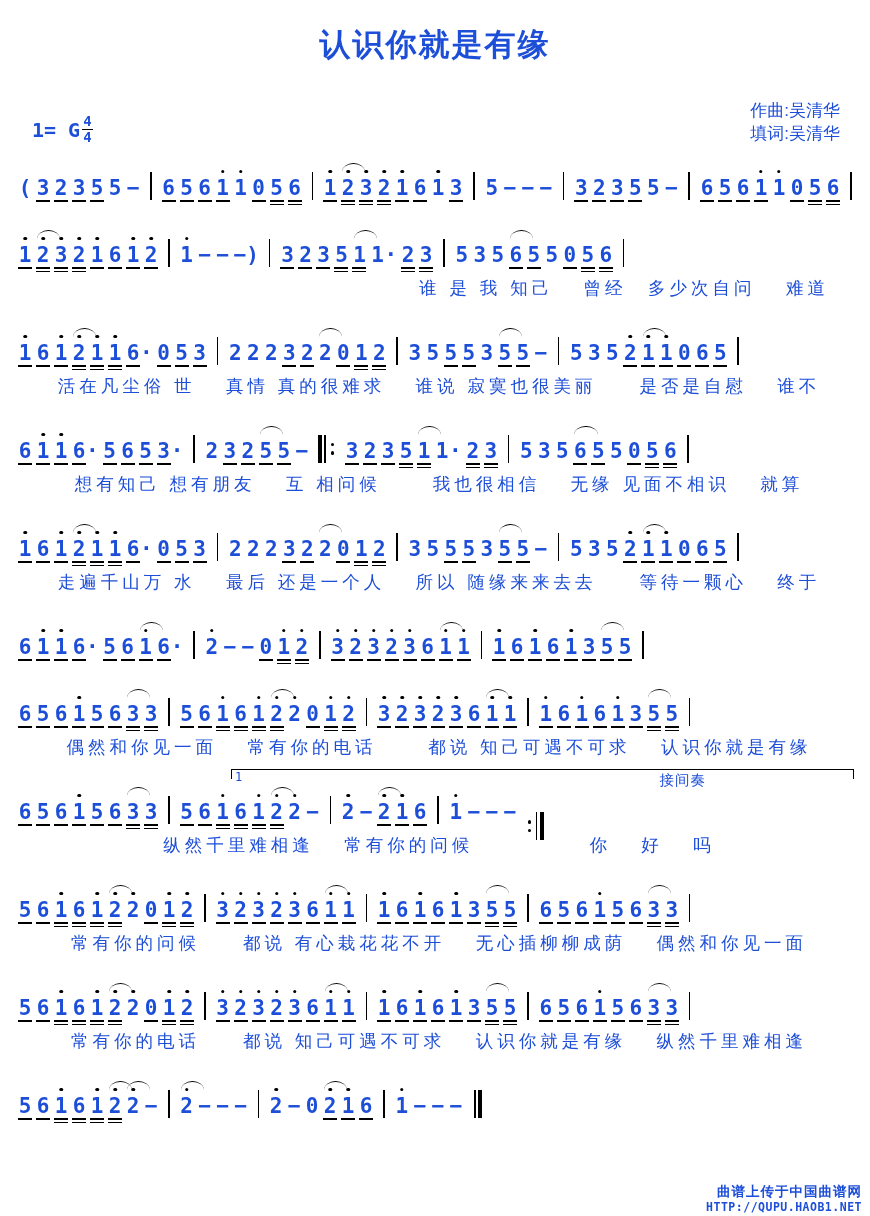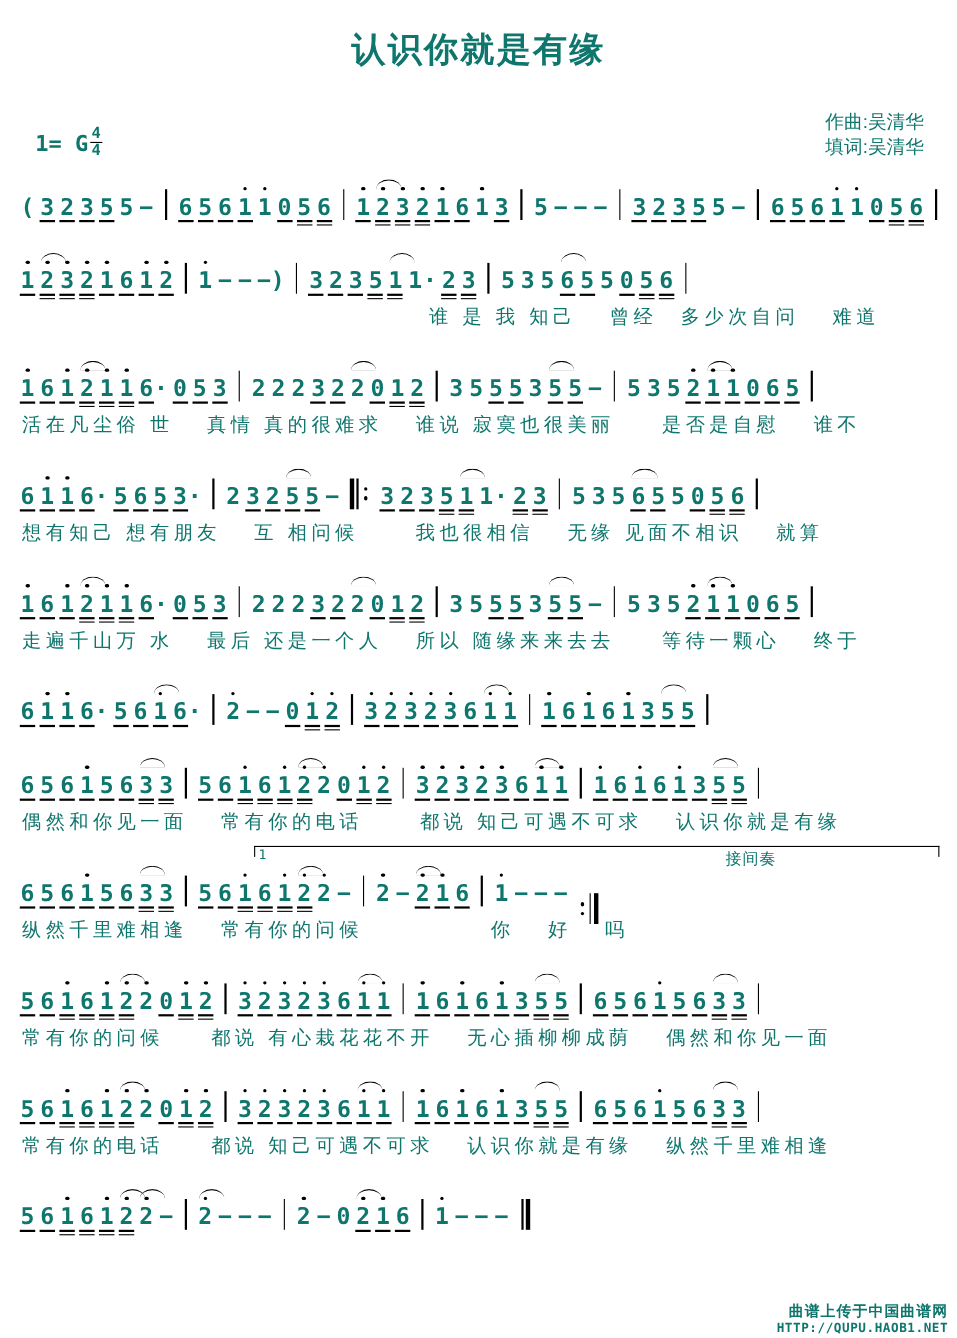--- a/index.html
+++ b/index.html
@@ -1,16 +1,16 @@
 <!DOCTYPE html>
 <html><head>
 <meta charset="utf-8">
 <style>
   html,body{margin:0;padding:0;background:#fff;}
-  #sheet{position:relative;width:870px;height:1216px;background:#fff;color:#0f766e;
+  #sheet{position:relative;width:870px;height:1216px;background:#fff;color:#1d4ed8;
          font-family:"Liberation Sans",sans-serif;overflow:hidden;}
   .title{ text-align:center;font-size:31px;font-weight:bold;margin:0;padding-top:24px;
           letter-spacing:2px;font-family:"Liberation Sans",sans-serif;}
   .meta{display:flex;justify-content:space-between;align-items:flex-end;
         padding:0 30px 0 32px;margin-top:34px;}
   .keysig{font:600 20px "DejaVu Sans Mono",monospace;display:flex;align-items:center;gap:2px;}
   .frac{display:inline-flex;flex-direction:column;text-align:center;
         font:600 14px "DejaVu Sans Mono",monospace;line-height:1.1;}
   .frac .num{border-bottom:1.4px solid #000;padding:0 1px;}
   .credits{text-align:center;font-size:17px;line-height:1.35;}
@@ -29,21 +29,21 @@
   .arc{position:absolute;top:-12px;left:8%;width:165%;height:8px;
        border-top:1.7px solid #000;border-radius:50% 50% 0 0/100% 100% 0 0;}
   .bar{display:inline-block;width:1.6px;height:28px;background:#000;
        margin:0 8px;vertical-align:-5px;}
   .cbar{display:inline-flex;align-items:center;height:28px;margin:0 7px;vertical-align:-5px;}
   .thick{width:4px;height:28px;background:#000;}
   .thin{width:1.6px;height:28px;background:#000;margin:0 2.5px;}
   .rdots{display:inline-flex;flex-direction:column;justify-content:center;gap:5px;margin:0 2px;}
   .rdots i{width:3.6px;height:3.6px;background:#000;border-radius:50%;display:block;}
   .lyrics{margin-top:7px;font-size:17.5px;letter-spacing:4px;white-space:pre;
-          font-family:"Liberation Sans",sans-serif;}
+          font-family:"Liberation Sans",sans-serif;text-align:center;}
   
   .volta{position:absolute;top:-27px;left:215px;right:4px;height:9px;
          border-top:1.7px solid #000;border-left:1.7px solid #000;border-right:1.7px solid #000;}
   .volta-label{position:absolute;left:3px;top:0px;font:12px "DejaVu Sans Mono",monospace;}
   .volta-note{position:absolute;right:147px;top:1px;font-size:14.5px;letter-spacing:1px;}
   .footer{position:absolute;right:8px;bottom:2px;text-align:right;line-height:1.15;}
   .footer .f1{font-size:13.5px;font-weight:bold;letter-spacing:1px;}
   .footer .f2{font:700 11.5px "DejaVu Sans Mono",monospace;letter-spacing:.5px;}
 </style>
 </head>

